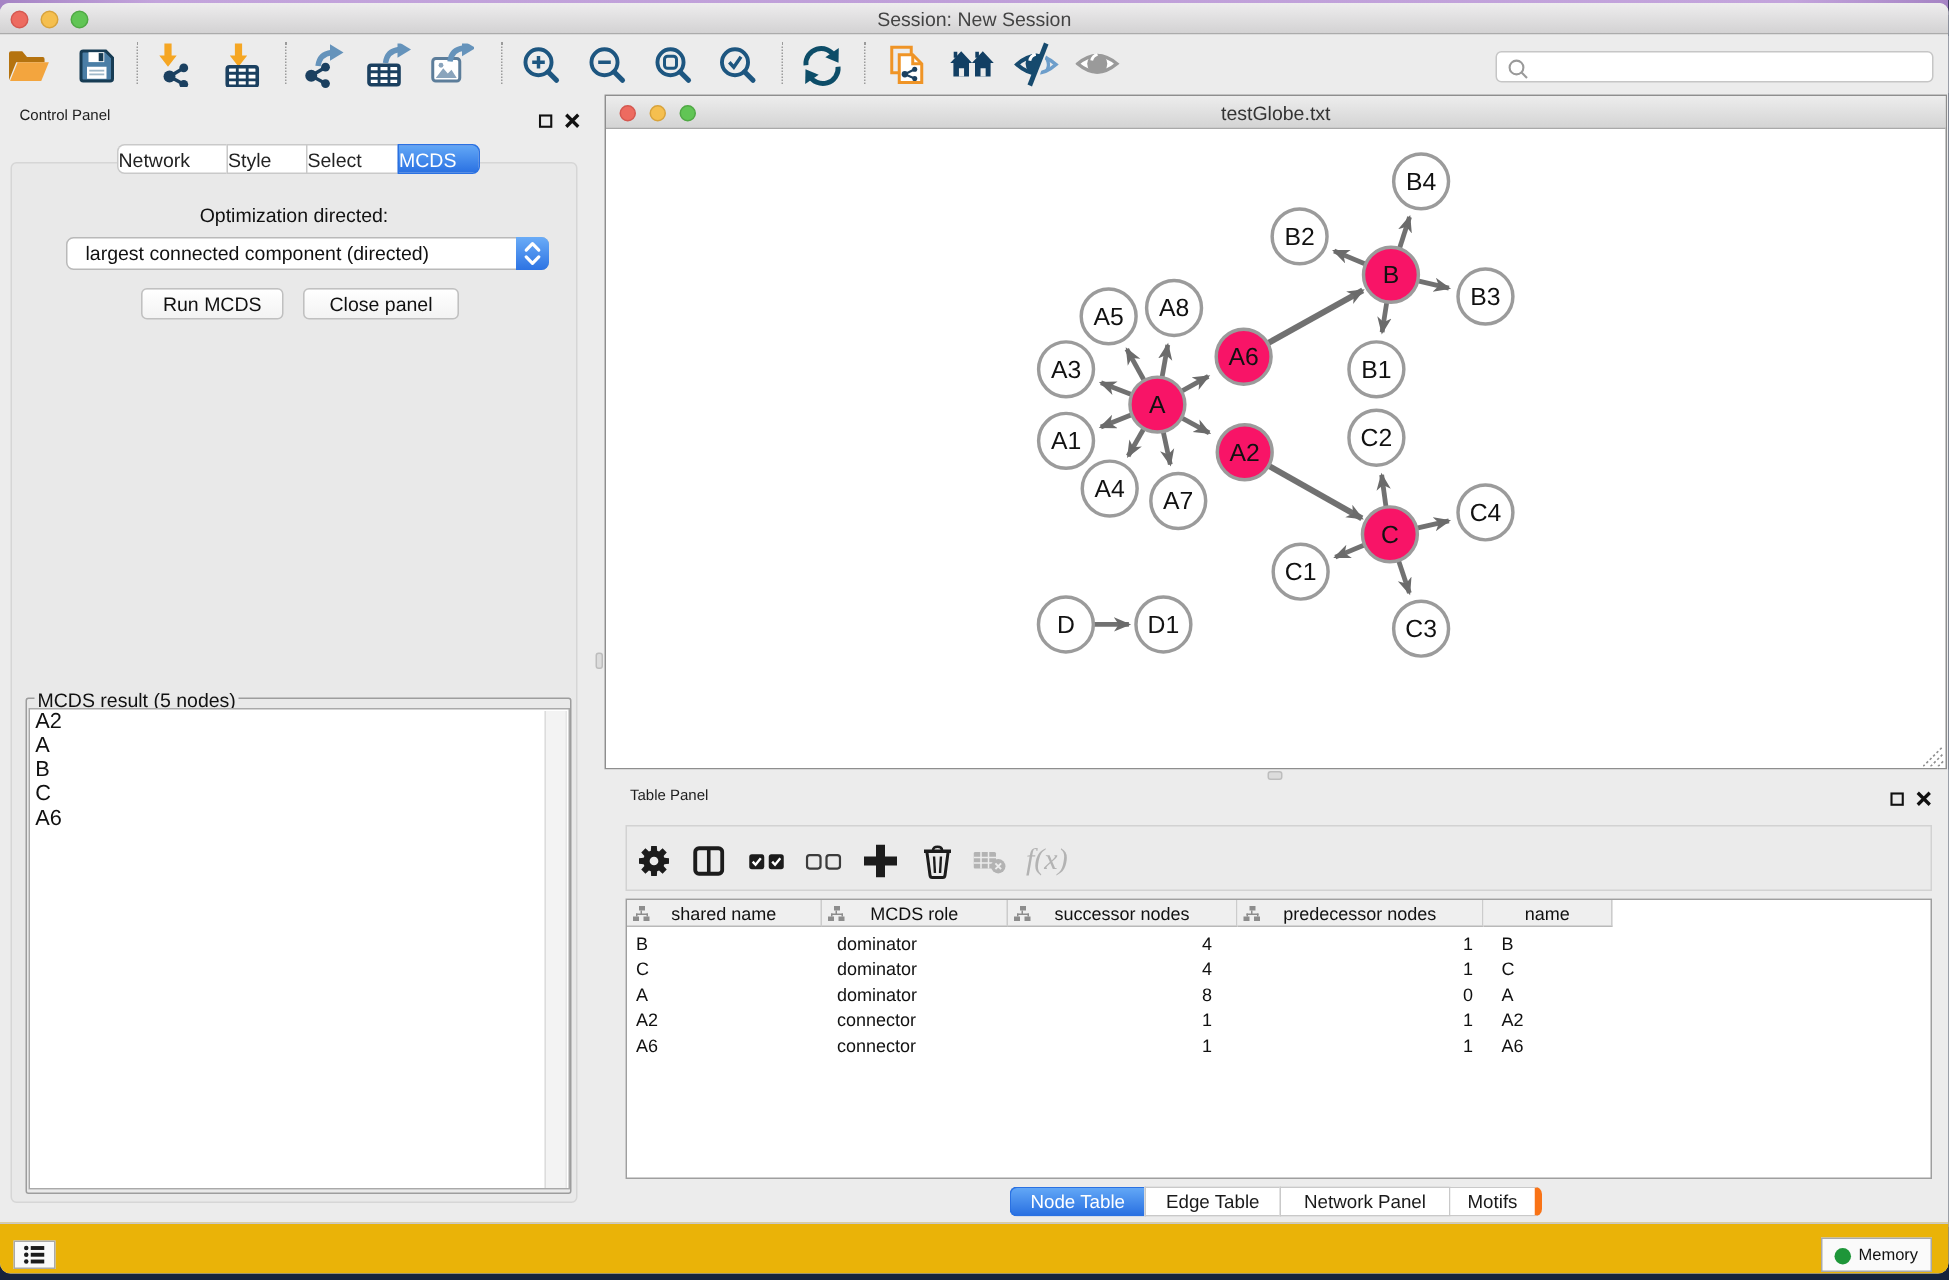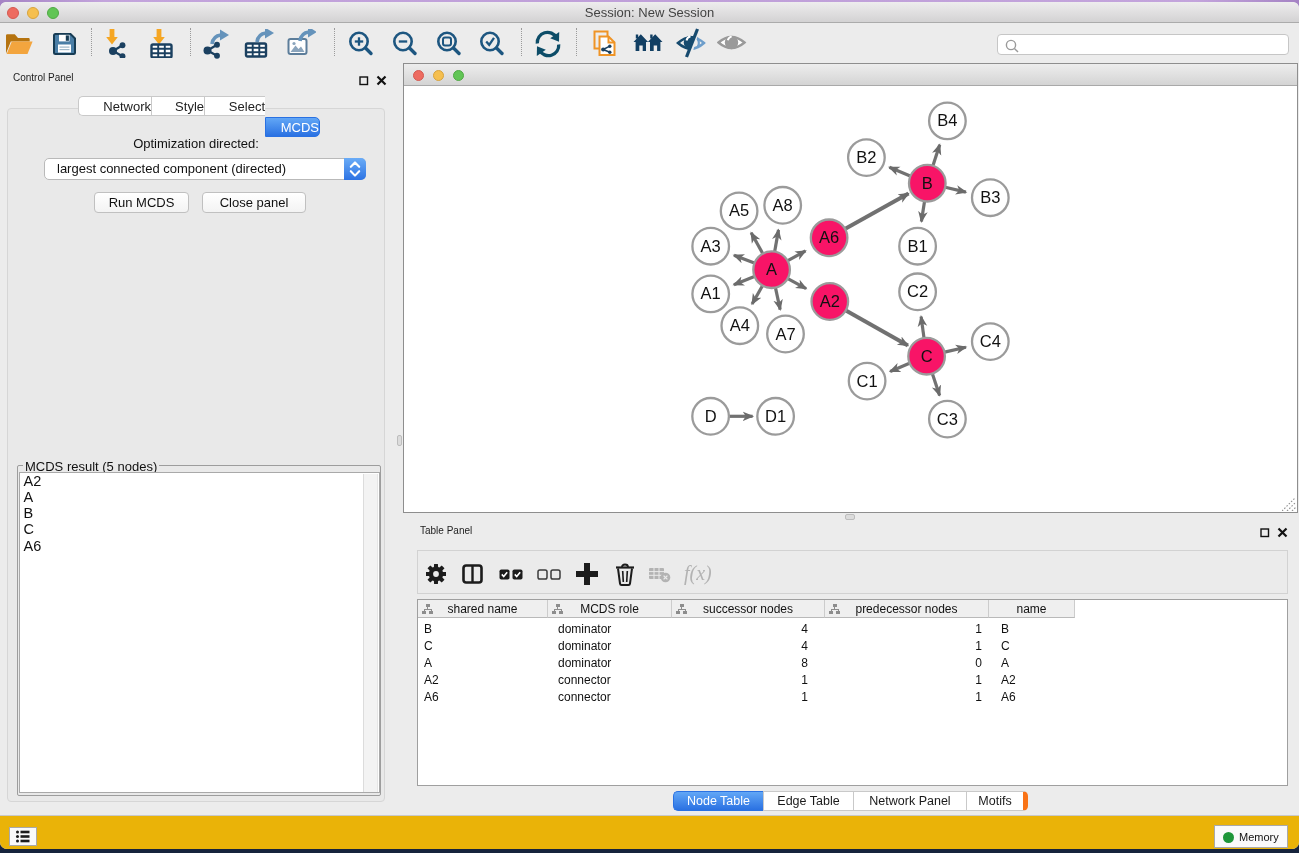--- a/index.html
+++ b/index.html
@@ -18,21 +18,21 @@
 
 #toolbar { position:absolute; left:0; top:22px; width:1299px; height:38px; background:#ececec; }
 .tsep { position:absolute; top:4px; height:28px; width:0; border-left:1px dotted #9b9b9b; }
 .ticon { position:absolute; top:2px; }
 #searchbox { position:absolute; left:997px; top:10px; width:292px; height:21px; background:#fff; border:1px solid #c6c6c6; border-radius:4px; }
 
 #cpanel { position:absolute; left:0; top:60px; width:392px; height:756px; background:#ececec; }
 .panelTitle { font-size:10px; color:#1d1d1d; }
 .winbtn { position:absolute; font-size:12px; color:#111; }
 .tabrow { position:absolute; display:flex; z-index:3; }
-.tab { height:20px; line-height:19px; font-size:13px; color:#222; background:#fff; border:1px solid #c9c9c9; border-right:none; text-align:right; }
+.tab { height:20px; line-height:19px; font-size:13px; color:#222; background:#fff; border:1px solid #c9c9c9; border-right:none; text-align:left; }
 .tab.first { border-radius:5px 0 0 5px; }
 .tab.last { border-radius:0 5px 5px 0; border-right:1px solid #c9c9c9; }
 .tab.sel { background:linear-gradient(#62a7f6,#2a71e2); color:#fff; border-color:#2a71e2; }
 #cpane { position:absolute; left:7px; top:46px; width:378px; height:694px; background:#e9e9e9; border:1px solid #d6d6d6; border-radius:4px; }
 #optlabel { position:absolute; left:0; top:27px; width:100%; text-align:center; font-size:13px; color:#111; }
 #dropdown { position:absolute; left:36px; top:49px; width:322px; height:22px; background:#fff; border:1px solid #b9b9b9; border-radius:5px; font-size:13px; color:#111; line-height:20px; padding-left:12px; }
 #spinner { position:absolute; right:-1px; top:-1px; width:22px; height:22px; background:linear-gradient(#6aacf7,#2d73e3); border-radius:0 5px 5px 0; }
 .macbtn { position:absolute; height:21px; background:linear-gradient(#ffffff,#f3f3f3); border:1px solid #c0c0c0; border-radius:4px; font-size:13px; color:#111; text-align:center; line-height:19px; }
 #fieldset { position:absolute; left:9px; top:356px; width:364px; height:331px; border:1px solid #9d9d9d; border-radius:2px; }
 #fieldlegend { position:absolute; left:5px; top:-7px; background:#e9e9e9; padding:0 2px; font-size:13px; color:#111; }
@@ -235,21 +235,21 @@
     <div class="winbtn" style="left:359px; top:13px;"><svg width="10" height="10" viewBox="0 0 10 10">
           <rect x="1" y="1" width="7.5" height="7.5" fill="none" stroke="#111" stroke-width="1.4"></rect>
         </svg></div>
     <div class="winbtn" style="left:376px; top:13px;"><svg width="11" height="11" viewBox="0 0 11 11">
           <path d="M1.5,1.5 L9.5,9.5 M9.5,1.5 L1.5,9.5" stroke="#111" stroke-width="2.2"></path>
         </svg></div>
     <div class="tabrow" style="left:78px; top:34px;">
       <div class="tab first" style="width:73px;">Network</div>
         <div class="tab" style="width:53px;">Style</div>
         <div class="tab" style="width:61px;">Select</div>
-        <div class="tab last sel" style="width:55px;margin-top:21px;">MCDS</div>
+        <div class="tab last sel" style="width:55px;">MCDS</div>
     </div>
     <div id="cpane">
       <div id="optlabel">Optimization directed:</div>
       <div id="dropdown">largest connected component (directed)
         <div id="spinner"><svg width="22" height="22" viewBox="0 0 22 22">
               <path d="M6.8,8.8 L11,4.4 L15.2,8.8" fill="none" stroke="#fff" stroke-width="2.1" stroke-linecap="round" stroke-linejoin="round"></path>
               <path d="M6.8,13.2 L11,17.6 L15.2,13.2" fill="none" stroke="#fff" stroke-width="2.1" stroke-linecap="round" stroke-linejoin="round"></path>
             </svg></div>
       </div>
       <div class="macbtn" style="left:86px; top:83px; width:95px;">Run MCDS</div>
@@ -265,20 +265,21 @@
           <div id="mcdsscroll"></div>
         </div>
       </div>
     </div>
   </div>
   <div id="netwin">
     <div id="nettitle">
       <div class="tl t1"></div>
         <div class="tl t2"></div>
         <div class="tl t3"></div>
+      <div id="nettitleTxt">testGlobe.txt</div>
     </div>
     <svg id="graph" style="position:absolute;left:0;top:22px;" width="893" height="427" viewBox="0 0 893 427">
 <defs>
           <marker id="arr" markerWidth="13" markerHeight="11" refX="10" refY="5" orient="auto" markerUnits="userSpaceOnUse">
             <path d="M0,0.2 L11.5,5 L0,9.8 L3.2,5 z" fill="#6b6b6b"></path>
           </marker>
         </defs>
 <g stroke="#717171">
 <line x1="350.4" y1="190.5" x2="329.9" y2="198.7" stroke-width="3.2" marker-end="url(#arr)"></line>
 <line x1="350.3" y1="177.0" x2="330.0" y2="169.2" stroke-width="3.2" marker-end="url(#arr)"></line>

